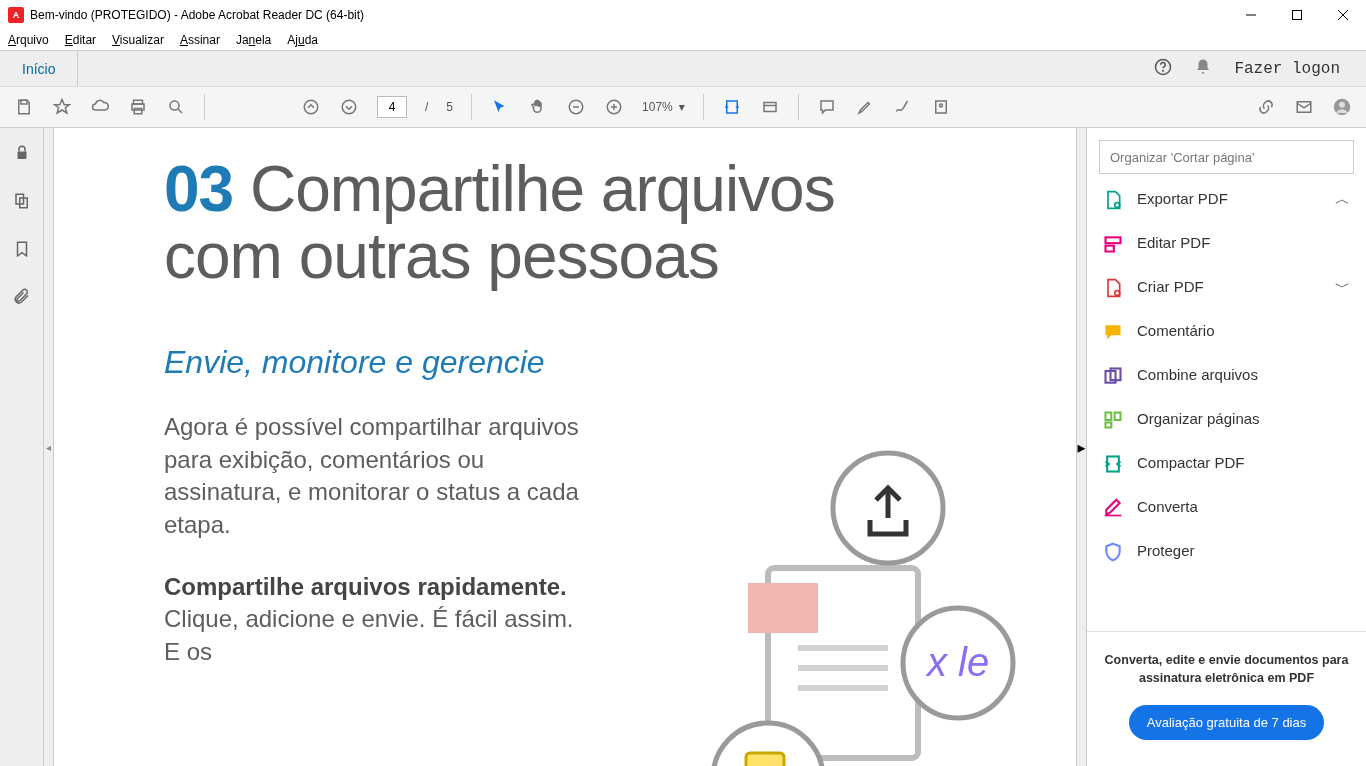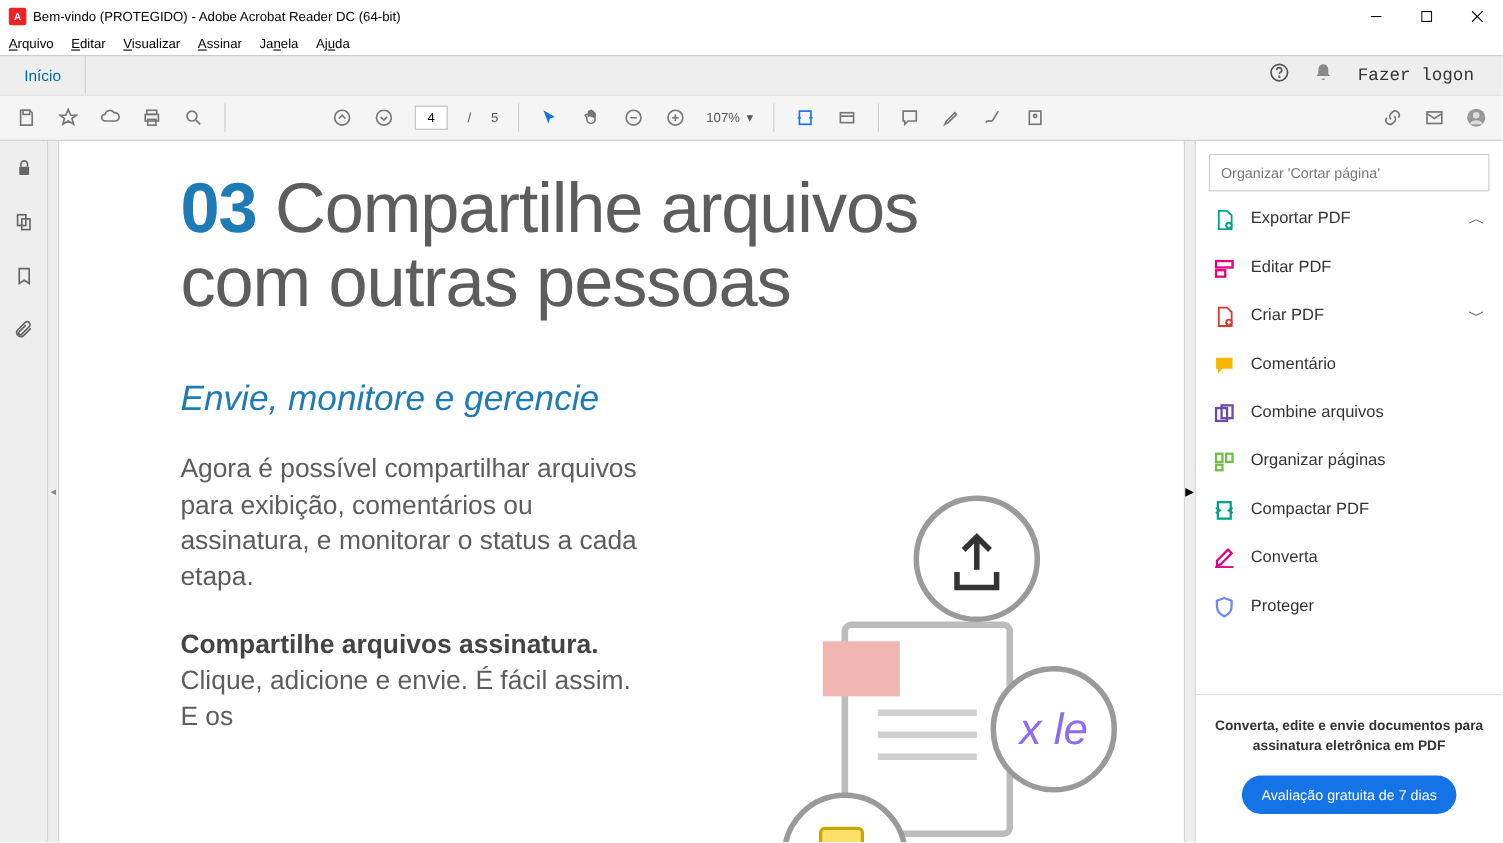--- a/index.html
+++ b/index.html
@@ -278,21 +278,21 @@
       <span class="arrow">◂</span>
     </div>
 
   <div class="docview">
     <div class="doc-h1">
       <span class="num">03</span><span> Compartilhe arquivos com outras pessoas</span>
     </div>
     <div class="doc-h2">Envie, monitore e gerencie</div>
     <div class="doc-p">Agora é possível compartilhar arquivos para exibição, comentários ou assinatura, e monitorar o status a cada etapa.</div>
     <div class="doc-p2">
-      <b>Compartilhe arquivos assinatura.</b><span> Clique, adicione e envie. É fácil assim. E os</span>
+      <b>Compartilhe arquivos rapidamente.</b><span> Clique, adicione e envie. É fácil assim. E os</span>
     </div>
     <svg class="doc-illus" viewBox="0 0 400 400">
       <rect x="110" y="120" width="150" height="190" rx="6" fill="#fff" stroke="#bcbcbc" stroke-width="6"></rect>
       <rect x="90" y="135" width="70" height="50" fill="#f2b6b0"></rect>
       <line x1="140" y1="200" x2="230" y2="200" stroke="#d0d0d0" stroke-width="6"></line>
       <line x1="140" y1="220" x2="230" y2="220" stroke="#d0d0d0" stroke-width="6"></line>
       <line x1="140" y1="240" x2="230" y2="240" stroke="#d0d0d0" stroke-width="6"></line>
       <circle cx="230" cy="60" r="55" fill="#fff" stroke="#9a9a9a" stroke-width="5"></circle>
       <path d="M230 40v30M218 52l12-12 12 12M212 72v14h36v-14" fill="none" stroke="#333" stroke-width="5"></path>
       <circle cx="300" cy="215" r="55" fill="#fff" stroke="#9a9a9a" stroke-width="5"></circle>

